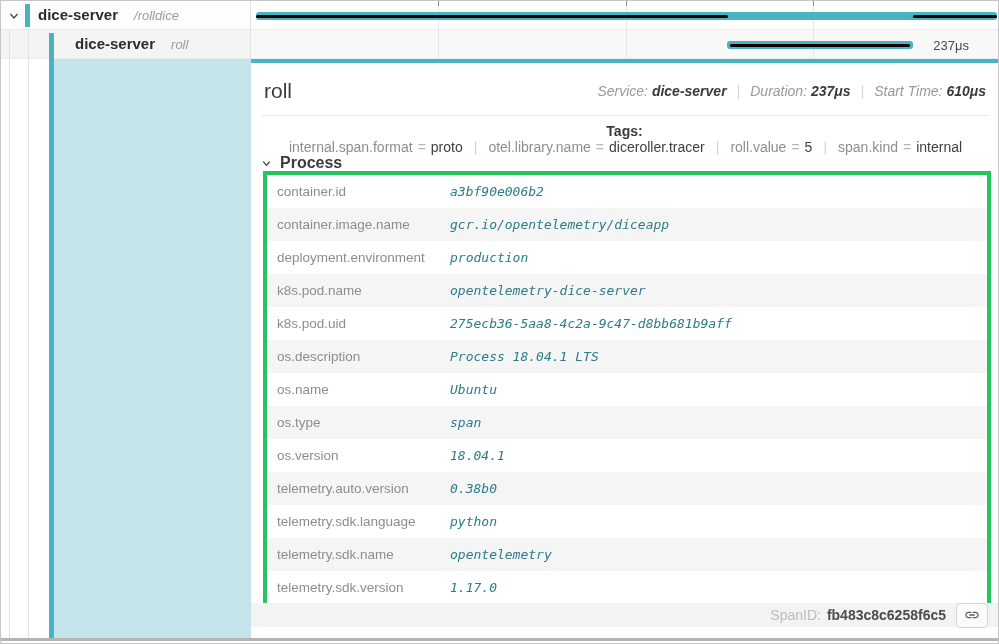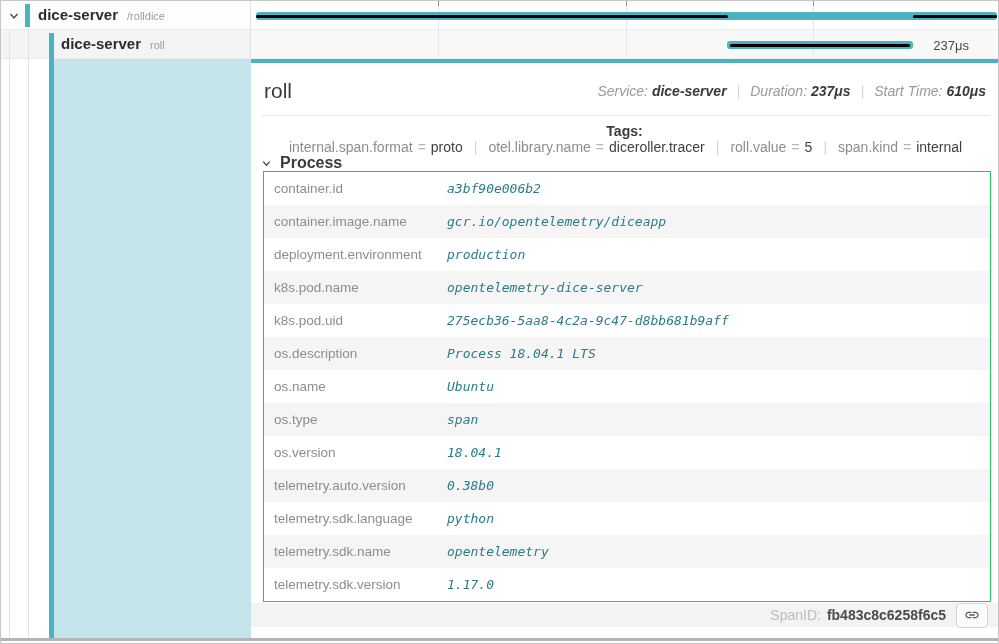--- a/index.html
+++ b/index.html
@@ -13,24 +13,24 @@
   .row1 { top:0; }
   .row2 { top:29px; }
   .name-col { position:absolute; left:0; top:0; width:250px; height:100%; border-right:1px solid #e2e2e2; }
   .row1 .name-col { background:#fdfdfd; border-bottom:1px solid #ececec; }
   .row2 .name-col { background:#f4f4f4; border-bottom:1px solid #ececec; }
   .tl-col { position:absolute; left:250px; top:0; width:749px; height:100%; }
   .row1 .tl-col { background:#ffffff; border-bottom:1px solid #ececec; }
   .row2 .tl-col { background:#f8f8f8; border-bottom:1px solid #ececec; }
 
   .svc-name { font-size:15px; font-weight:bold; color:#2c2c2c; }
-  .op-name  { font-size:11px; color:#9b9b9b; margin-left:9px; }
+  .op-name  { font-size:13px; color:#9b9b9b; margin-left:16px;font-style:italic; }
   .row-label-wrap { position:absolute; top:5px; white-space:nowrap; }
   .row1 .row-label-wrap { left:37px; }
-  .row2 .row-label-wrap { left:60px; }
+  .row2 .row-label-wrap { left:74px; }
 
   .expander { position:absolute; left:7px; top:9px; width:12px; height:12px; cursor:pointer; }
   .accent-row1 { position:absolute; left:24px; top:3px; width:5px; height:23px; background:var(--accent); }
 
   
   .gridline { position:absolute; top:0; width:1px; height:58px; background:#e7e7e7; }
   .tick { position:absolute; top:0; width:1px; height:5px; background:#8f8f8f; }
 
   .span-bar { position:absolute; height:8px; background:var(--accent); border-radius:3px; }
   .bar-overlay { position:absolute; top:2.5px; height:3px; background:var(--overlay); border-radius:2px; }
@@ -61,21 +61,21 @@
   .tag-key { color:#8d8d8d; }
   .tag-eq { color:#b5b5b5; padding:0 5px; }
   .tag-val { color:#3f3f3f; }
   .tag-sep { color:#d4d4d4; padding:0 11px; }
 
   .process-row { position:absolute; left:10px; top:90px; height:20px;
                  display:flex; align-items:center; font-size:16px; cursor:pointer;text-align:center; }
   .process-label { font-weight:bold; color:#3a3a3a; margin-left:8px; }
 
   .kv-table { position:absolute; left:12px; top:108px; width:728px;
-              border:1px solid #22c55e; background:#fff; }
+              border:4px solid #22c55e; background:#fff; }
   .kv-row { display:flex; height:33px; align-items:center; background:#fff; }
   .kv-row.alt { background:#f5f5f5; }
   .kv-key { width:173px; padding-left:10px; font-size:13.5px; color:#8d8d8d; flex:none; }
   .kv-val { font-family:"DejaVu Sans Mono", monospace; font-size:13px; color:var(--value-color); padding-left:10px;font-style:italic; }
 
   .d-footer { position:absolute; left:250px; top:602px; width:749px; height:24px;
               background:#f3f3f3; display:flex; align-items:center; justify-content:flex-end;
               padding-right:12px; font-size:14px; }
   .spanid-label { color:#bcbcbc; }
   .spanid-val { color:#4c4c4c; font-weight:bold; margin:0 10px 0 6px; }

